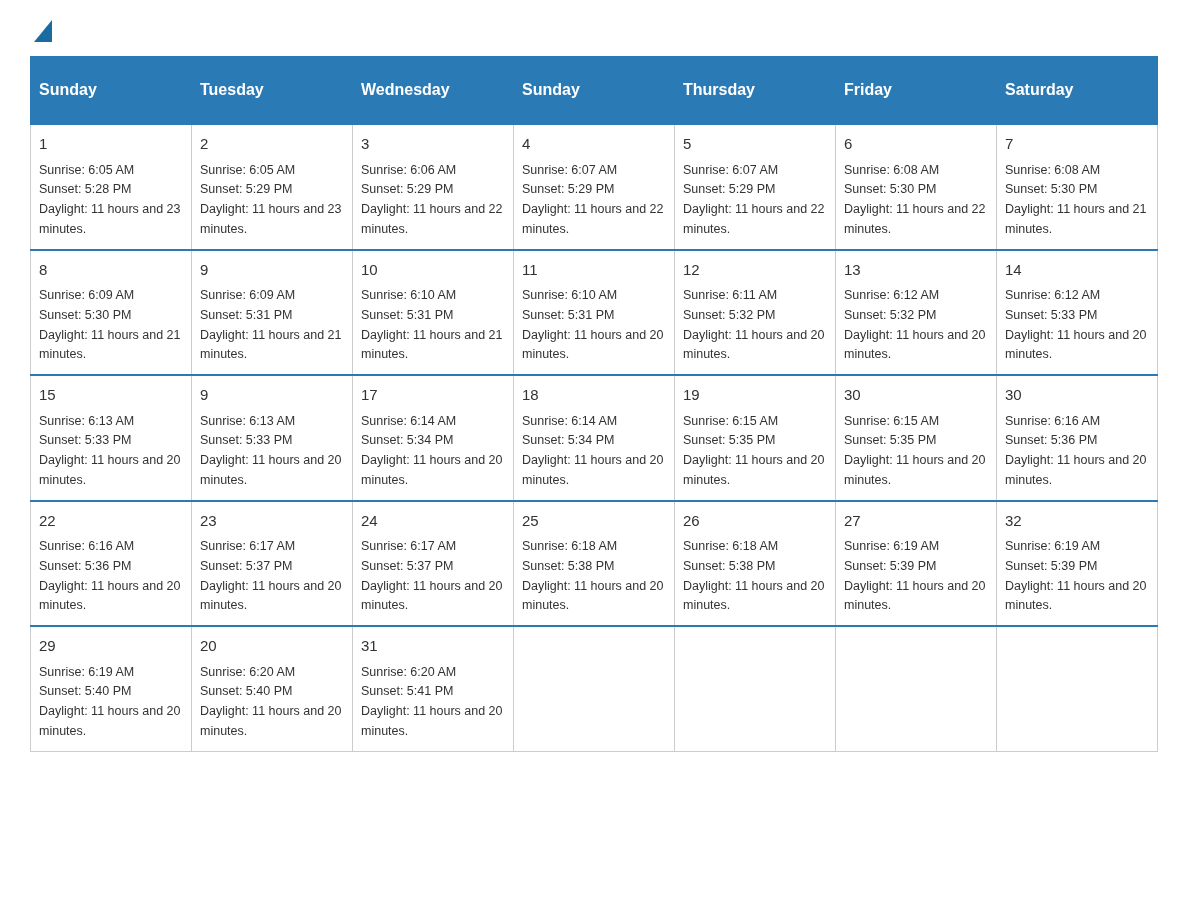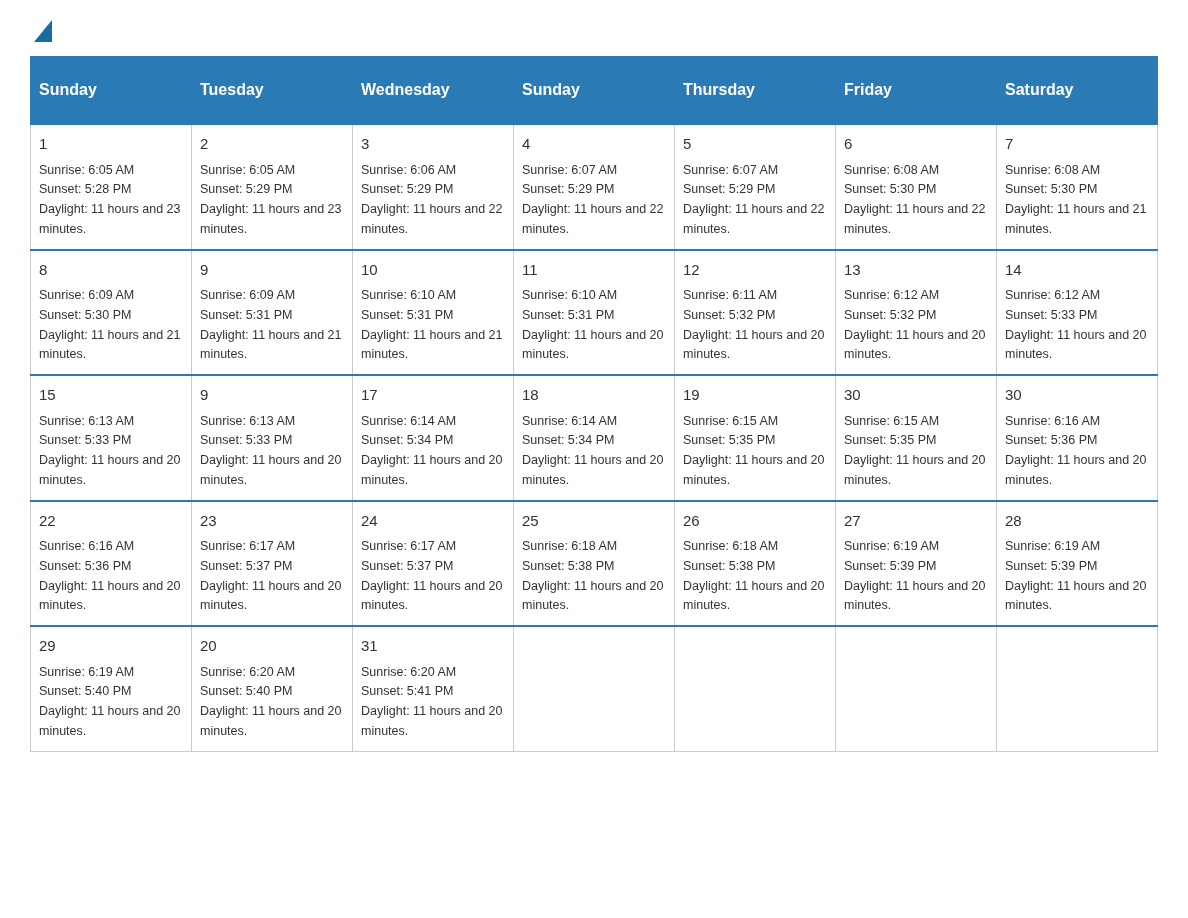--- a/index.html
+++ b/index.html
@@ -151,21 +151,21 @@
         <td><span class="day-number">30</span><span class="day-info">Sunrise: 6:15 AM</span><br><span class="day-info">Sunset: 5:35 PM</span><br><span class="day-info">Daylight: 11 hours and 20 minutes.</span></td>
         <td><span class="day-number">30</span><span class="day-info">Sunrise: 6:16 AM</span><br><span class="day-info">Sunset: 5:36 PM</span><br><span class="day-info">Daylight: 11 hours and 20 minutes.</span></td>
       </tr>
       <tr>
         <td><span class="day-number">22</span><span class="day-info">Sunrise: 6:16 AM</span><br><span class="day-info">Sunset: 5:36 PM</span><br><span class="day-info">Daylight: 11 hours and 20 minutes.</span></td>
         <td><span class="day-number">23</span><span class="day-info">Sunrise: 6:17 AM</span><br><span class="day-info">Sunset: 5:37 PM</span><br><span class="day-info">Daylight: 11 hours and 20 minutes.</span></td>
         <td><span class="day-number">24</span><span class="day-info">Sunrise: 6:17 AM</span><br><span class="day-info">Sunset: 5:37 PM</span><br><span class="day-info">Daylight: 11 hours and 20 minutes.</span></td>
         <td><span class="day-number">25</span><span class="day-info">Sunrise: 6:18 AM</span><br><span class="day-info">Sunset: 5:38 PM</span><br><span class="day-info">Daylight: 11 hours and 20 minutes.</span></td>
         <td><span class="day-number">26</span><span class="day-info">Sunrise: 6:18 AM</span><br><span class="day-info">Sunset: 5:38 PM</span><br><span class="day-info">Daylight: 11 hours and 20 minutes.</span></td>
         <td><span class="day-number">27</span><span class="day-info">Sunrise: 6:19 AM</span><br><span class="day-info">Sunset: 5:39 PM</span><br><span class="day-info">Daylight: 11 hours and 20 minutes.</span></td>
-        <td><span class="day-number">28</span><span class="day-info">Sunrise: 6:19 AM</span><br><span class="day-info">Sunset: 5:39 PM</span><br><span class="day-info">Daylight: 11 hours and 20 minutes.</span></td>
+        <td><span class="day-number">32</span><span class="day-info">Sunrise: 6:19 AM</span><br><span class="day-info">Sunset: 5:39 PM</span><br><span class="day-info">Daylight: 11 hours and 20 minutes.</span></td>
       </tr>
       <tr>
         <td><span class="day-number">29</span><span class="day-info">Sunrise: 6:19 AM</span><br><span class="day-info">Sunset: 5:40 PM</span><br><span class="day-info">Daylight: 11 hours and 20 minutes.</span></td>
         <td><span class="day-number">20</span><span class="day-info">Sunrise: 6:20 AM</span><br><span class="day-info">Sunset: 5:40 PM</span><br><span class="day-info">Daylight: 11 hours and 20 minutes.</span></td>
         <td><span class="day-number">31</span><span class="day-info">Sunrise: 6:20 AM</span><br><span class="day-info">Sunset: 5:41 PM</span><br><span class="day-info">Daylight: 11 hours and 20 minutes.</span></td>
         <td class="empty"></td>
         <td class="empty"></td>
         <td class="empty"></td>
         <td class="empty"></td>
       </tr>

